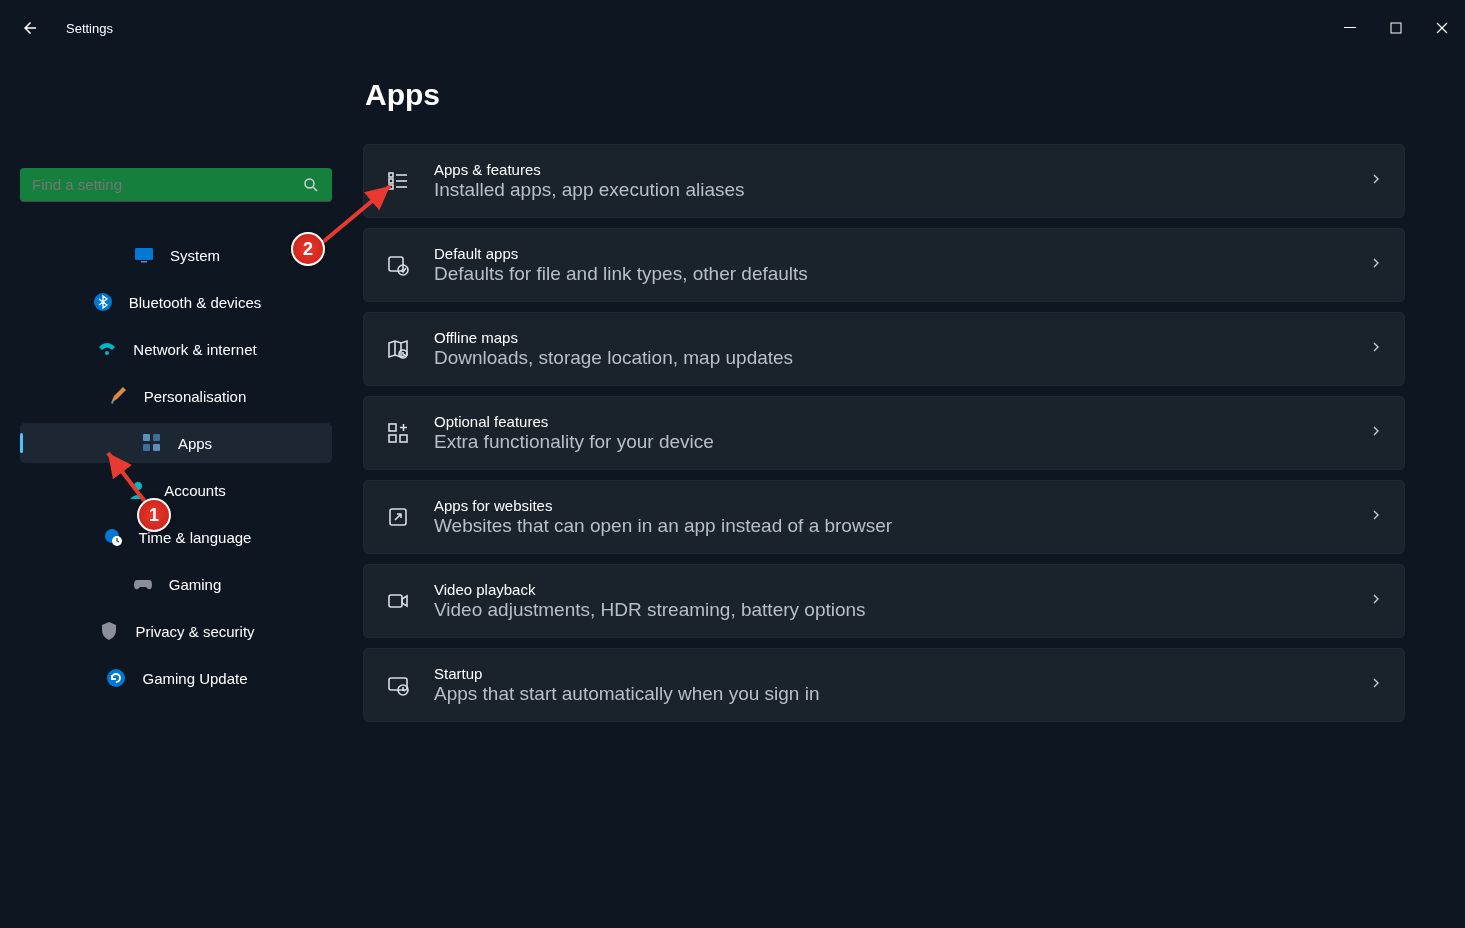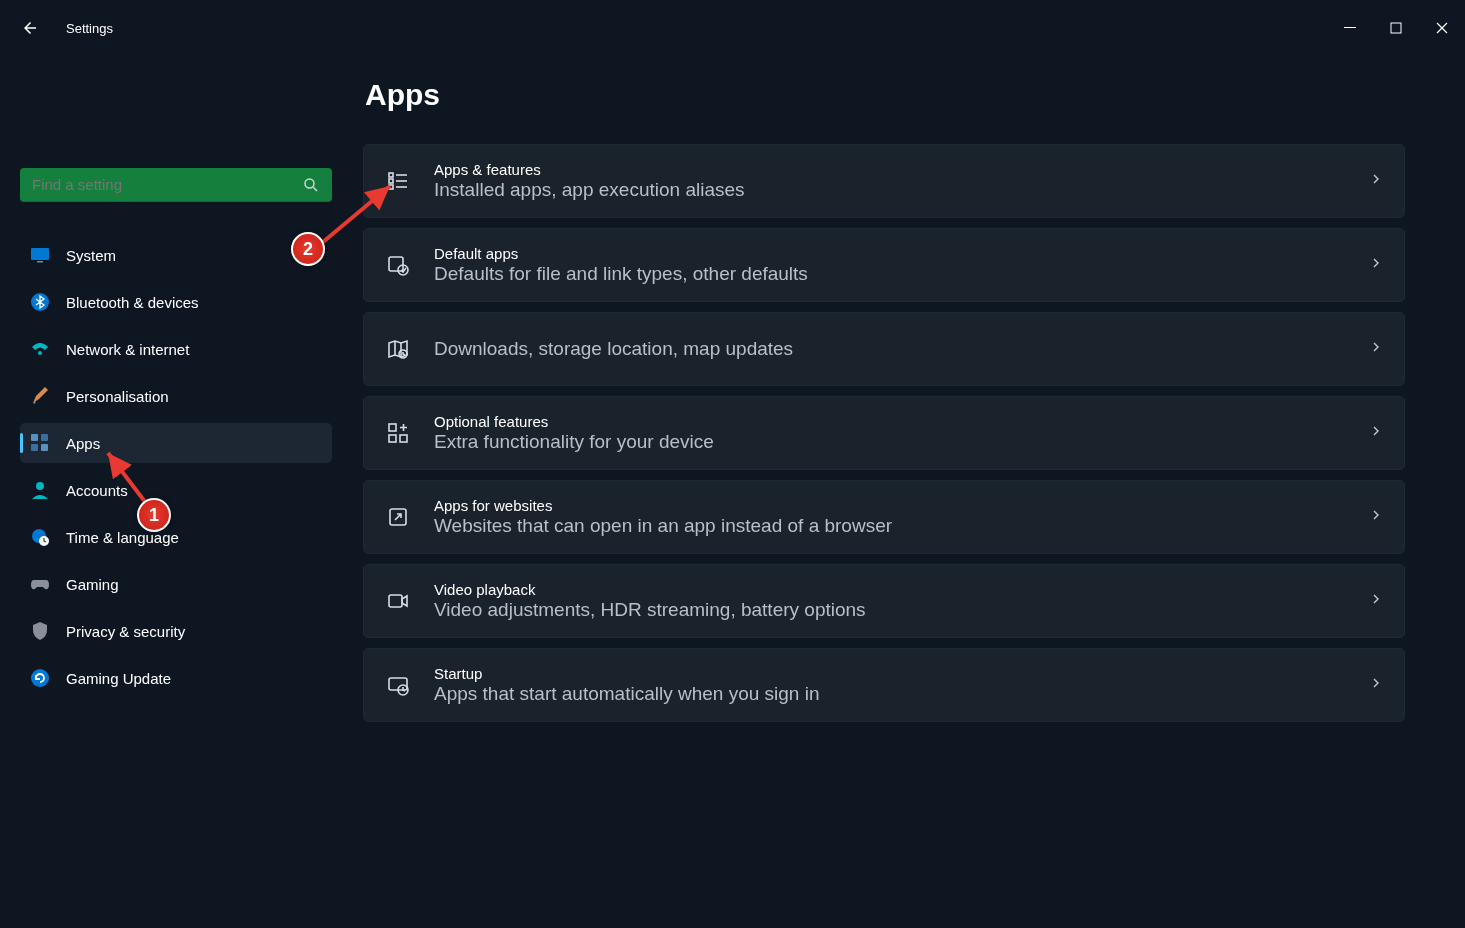--- a/index.html
+++ b/index.html
@@ -55,20 +55,21 @@
 }
 .nav-item {
   height: 40px;
   display: flex; align-items: center;
   padding: 0 8px 0 10px;
   border-radius: 5px;
   gap: 16px;
   cursor: pointer;
   margin-bottom: 7px;
   position: relative;
+  justify-content: center;
 }
 .nav-item.selected { background: #1c2733; }
 .nav-item.selected::before {
   content: "";
   position: absolute;
   left: 0; top: 10px; bottom: 10px;
   width: 3px; border-radius: 2px;
   background: #4cc2ff;
 }
 .nav-icon { width: 20px; height: 20px; display: flex; align-items: center; justify-content: center; font-size: 16px; }
@@ -307,20 +308,21 @@
       <div class="settings-item">
         <span class="item-icon">
             <svg width="24" height="24" viewBox="0 0 24 24" fill="none" stroke="currentColor" stroke-width="1.6">
               <path d="M3 6 L9 4 L15 6 L21 4 V18 L15 20 L9 18 L3 20 Z"></path>
               <path d="M9 4 V18 M15 6 V20"></path>
               <circle cx="17" cy="17" r="4"></circle>
               <path d="M17 15 V17 L19 18"></path>
             </svg>
           </span>
         <div class="item-text">
+          <div class="item-title">Offline maps</div>
           <div class="item-desc">Downloads, storage location, map updates</div>
         </div>
         <span class="chevron"><svg width="16" height="16" viewBox="0 0 24 24">
               <path d="M9 6 L15 12 L9 18" fill="none" stroke="currentColor" stroke-width="2"></path>
             </svg></span>
       </div>
 
       <div class="settings-item">
         <span class="item-icon">
             <svg width="24" height="24" viewBox="0 0 24 24" fill="none" stroke="currentColor" stroke-width="1.6">

